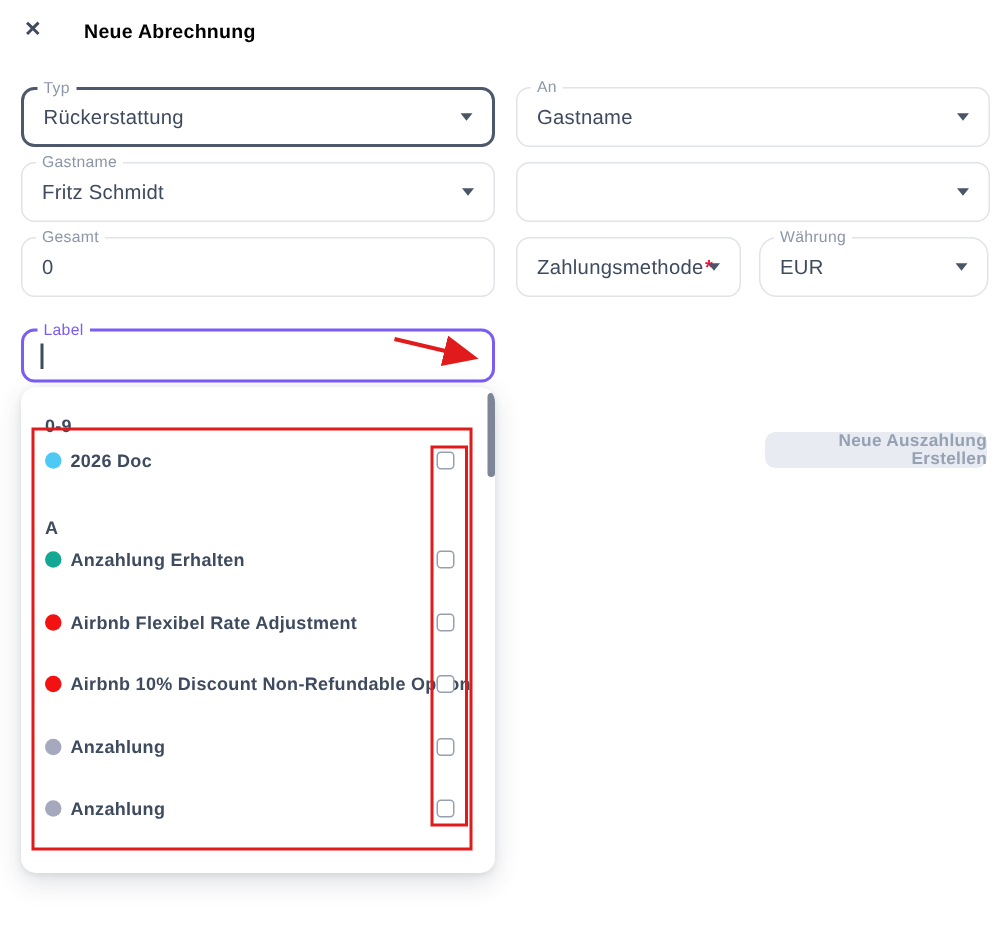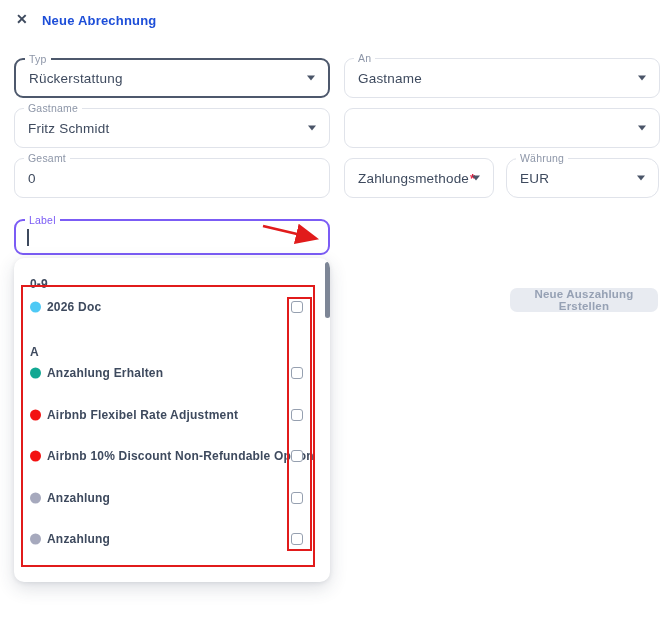--- a/index.html
+++ b/index.html
@@ -2,21 +2,21 @@
 <html><head>
 <meta charset="utf-8">
 <style>
   * { margin:0; padding:0; box-sizing:border-box; }
   html,body { background:#ffffff; }
   body { font-family:"Liberation Sans", sans-serif; }
   .screen { position:relative; width:670px; height:624px; background:#fff; overflow:hidden; letter-spacing:.2px; }
 
   
   .close-x { position:absolute; left:16px; top:11px; font-size:14px; font-weight:700; color:#3e4a5e; cursor:pointer; }
-  .page-title { position:absolute; left:42px; top:13px; font-size:13px; font-weight:700; color:#1d4ed8; }
+  .page-title { position:absolute; left:56px; top:13px; font-size:13px; font-weight:700; color:#000000; }
 
   
   .field { position:absolute; background:#fff; border:1px solid #e0e3ea; border-radius:9px; }
   .field .flabel { position:absolute; top:-7px; left:9px; background:#fff; padding:0 4px; font-size:10.5px; color:#8d96a8; white-space:nowrap; }
   .field .fvalue { position:absolute; left:13px; top:50%; transform:translateY(-50%); font-size:13.5px; color:#3e4a5e; white-space:nowrap; }
   .field .req { color:#e8193c; font-weight:700; margin-left:1px; }
   .caret-down { position:absolute; right:13px; top:50%; transform:translateY(-50%); width:0; height:0;
     border-left:4.5px solid transparent; border-right:4.5px solid transparent; border-top:5px solid #4a5568; }
   .caret-up { position:absolute; right:13px; top:50%; transform:translateY(-50%); width:0; height:0;
     border-left:4.5px solid transparent; border-right:4.5px solid transparent; border-bottom:5px solid #3e4a5e; }
@@ -47,21 +47,21 @@
   .scroll-thumb { position:absolute; left:311px; top:4px; width:5px; height:56px; background:#7d8696; border-radius:3px; }
 
   
   .anno-rect { position:absolute; border:2px solid #e11b1b; pointer-events:none; z-index:8; }
   .anno-outer { left:21px; top:285px; width:294px; height:282px; }
   .anno-inner { left:287px; top:297px; width:25px; height:254px; }
 
   
   .submit-btn { position:absolute; left:510px; top:288px; width:148px; height:24px; background:#e8ebf1;
     border:none; border-radius:7px; color:#96a1b4; font-family:"Liberation Sans",sans-serif;
-    font-size:11.5px; font-weight:700; letter-spacing:.2px; display:flex; align-items:center; justify-content:center; }
+    font-size:11.5px; font-weight:700; letter-spacing:.2px; display:flex; align-items:center; justify-content:center;text-align:right; }
 </style>
 </head>
 <body>
 
 <div class="screen">
 
   <span class="close-x">✕</span>
   <div class="page-title">Neue Abrechnung</div>
 
   <div class="field field-typ">

